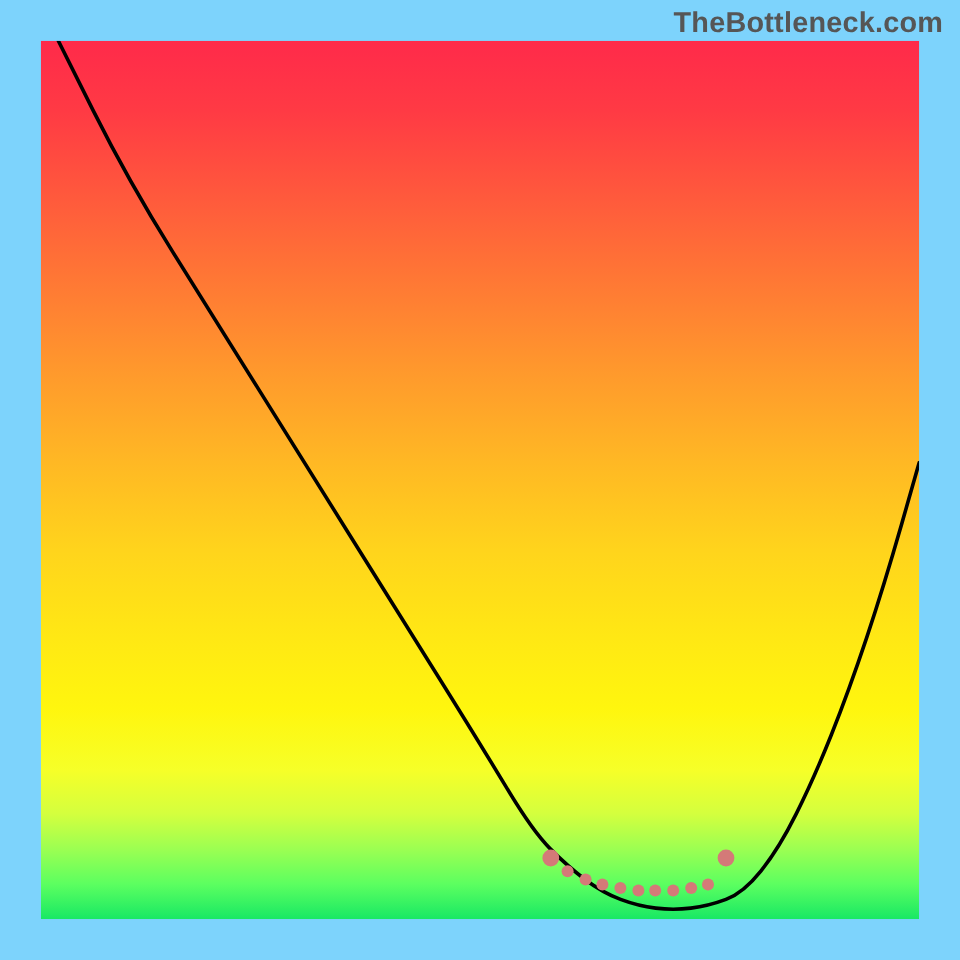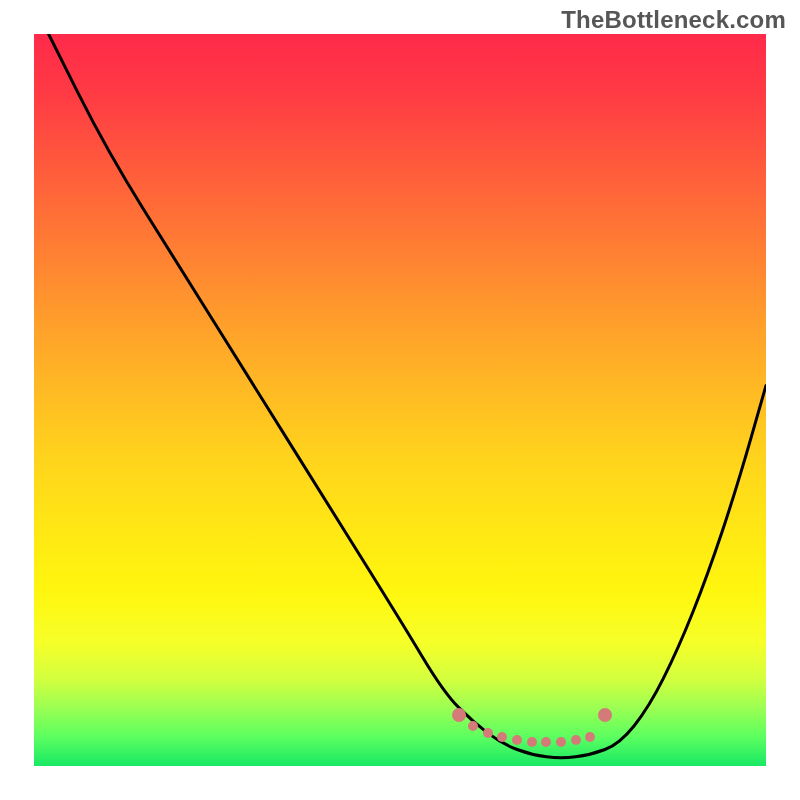--- a/index.html
+++ b/index.html
@@ -1,21 +1,21 @@
 <!DOCTYPE html>
 <html><head>
 <meta charset="utf-8">
 <style>
   * { margin: 0; padding: 0; box-sizing: border-box; }
   html, body { width: 800px; height: 800px; background: #000; overflow: hidden; }
   .frame {
     position: relative;
     width: 800px;
     height: 800px;
-    background: #ffffff;
+    background: #7dd3fc;
   }
   .watermark {
     position: absolute;
     top: 6px;
     right: 14px;
     font-family: Arial, Helvetica, sans-serif;
     font-size: 24px;
     font-weight: bold;
     color: #565656;
     letter-spacing: 0.2px;

